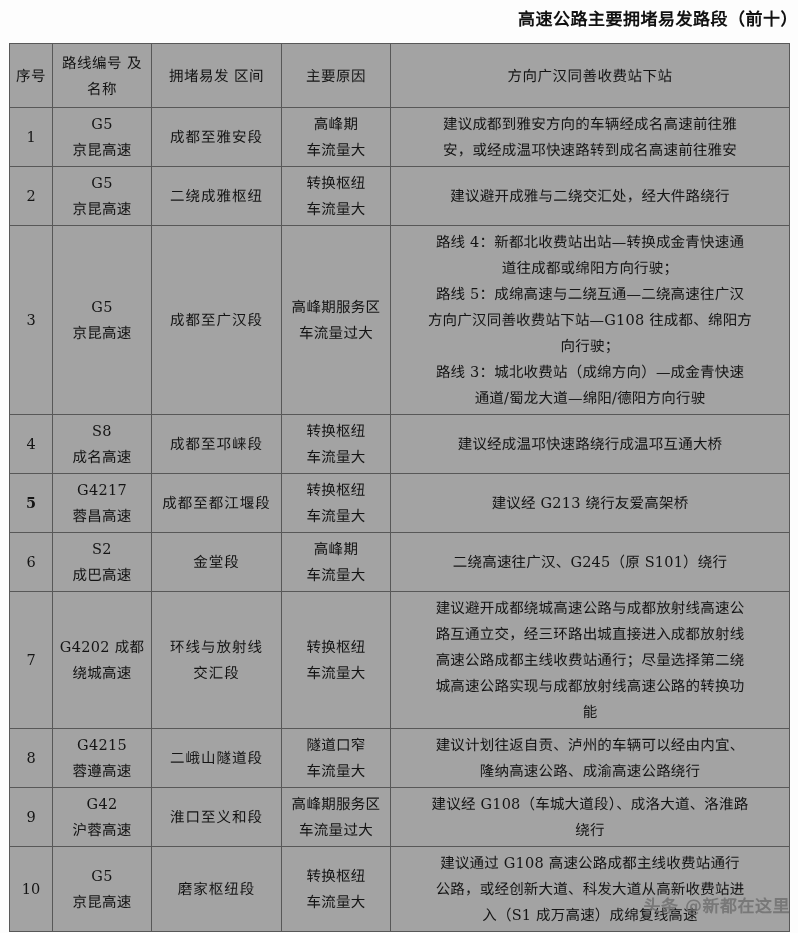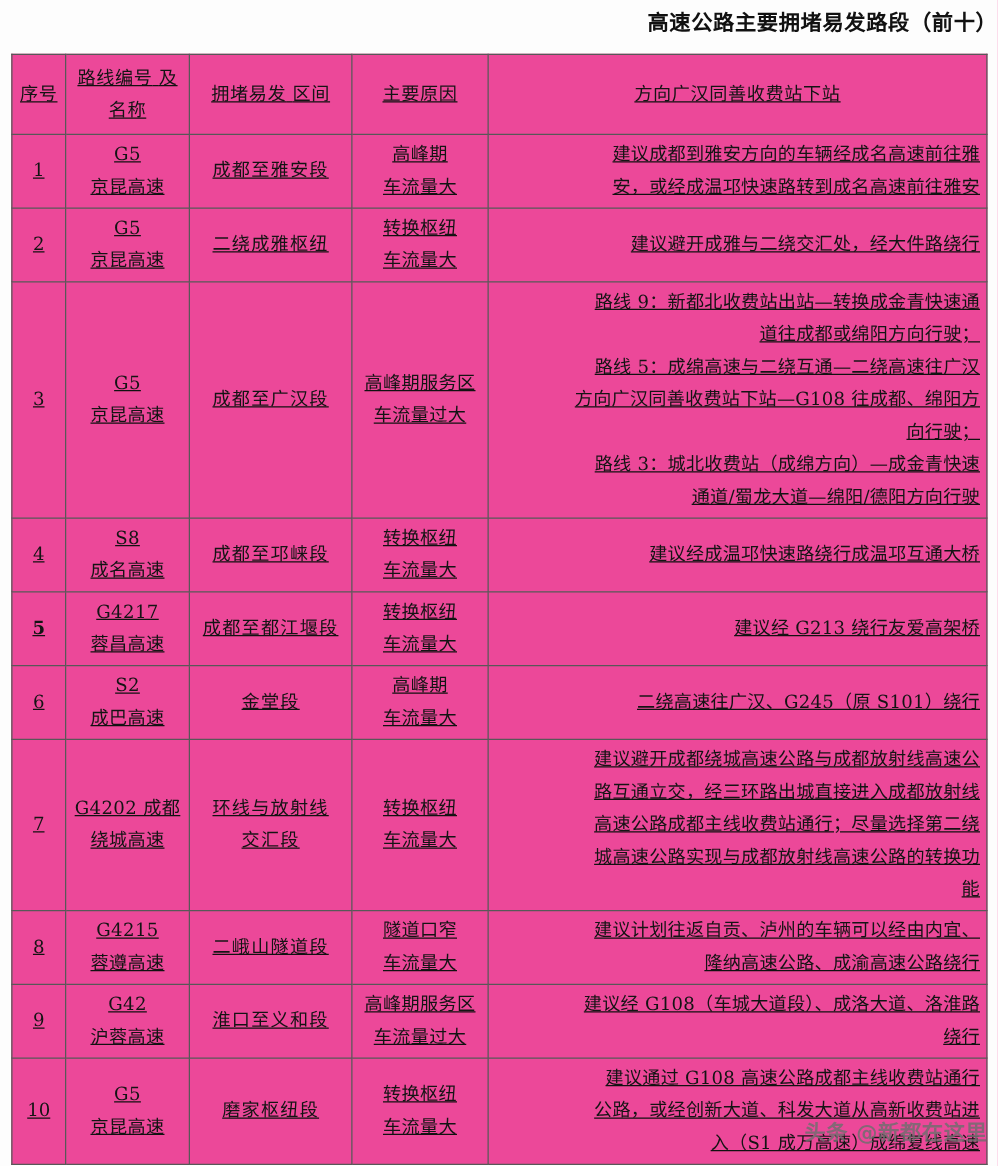--- a/index.html
+++ b/index.html
@@ -44,22 +44,21 @@
     position: absolute;
     left: 9px;
     top: 43px;
     width: 780px;
   }
 
   table.grid {
     width: 780px;
     border-collapse: collapse;
     table-layout: fixed;
-    background: #ec4899;
-    text-decoration: underline;
+    background: #a3a3a3;
   }
 
   table.grid td,
   table.grid th {
     border: 1.6px solid #585858;
     padding: 3px 5px;
     vertical-align: middle;
     font-size: 14.5px;
     line-height: 26px;
     color: #141414;
@@ -100,21 +99,21 @@
     display: block;
     white-space: nowrap;
   }
   td.seg .ln {
     display: block;
     white-space: nowrap;
     letter-spacing: 1px;
   }
 
   td.advice {
-    text-align: right;
+    text-align: center;
     letter-spacing: 0.2px;
     line-height: 28px;
     padding-left: 8px;
     padding-right: 6px;
   }
   td.advice .pline {
     display: block;
   }
 
   .watermark {
@@ -214,21 +213,21 @@
             <span class="ln">京昆高速</span>
           </td>
           <td class="seg">
             <span class="ln">成都至广汉段</span>
           </td>
           <td class="cause">
             <span class="ln">高峰期服务区</span>
             <span class="ln">车流量过大</span>
           </td>
           <td class="advice">
-            <span class="pline">路线 9：新都北收费站出站—转换成金青快速通</span>
+            <span class="pline">路线 4：新都北收费站出站—转换成金青快速通</span>
             <span class="pline">道往成都或绵阳方向行驶；</span>
             <span class="pline">路线 5：成绵高速与二绕互通—二绕高速往广汉</span>
             <span class="pline">方向广汉同善收费站下站—G108 往成都、绵阳方</span>
             <span class="pline">向行驶；</span>
             <span class="pline">路线 3：城北收费站（成绵方向）—成金青快速</span>
             <span class="pline">通道/蜀龙大道—绵阳/德阳方向行驶</span>
           </td>
         </tr>
 
         <tr>

